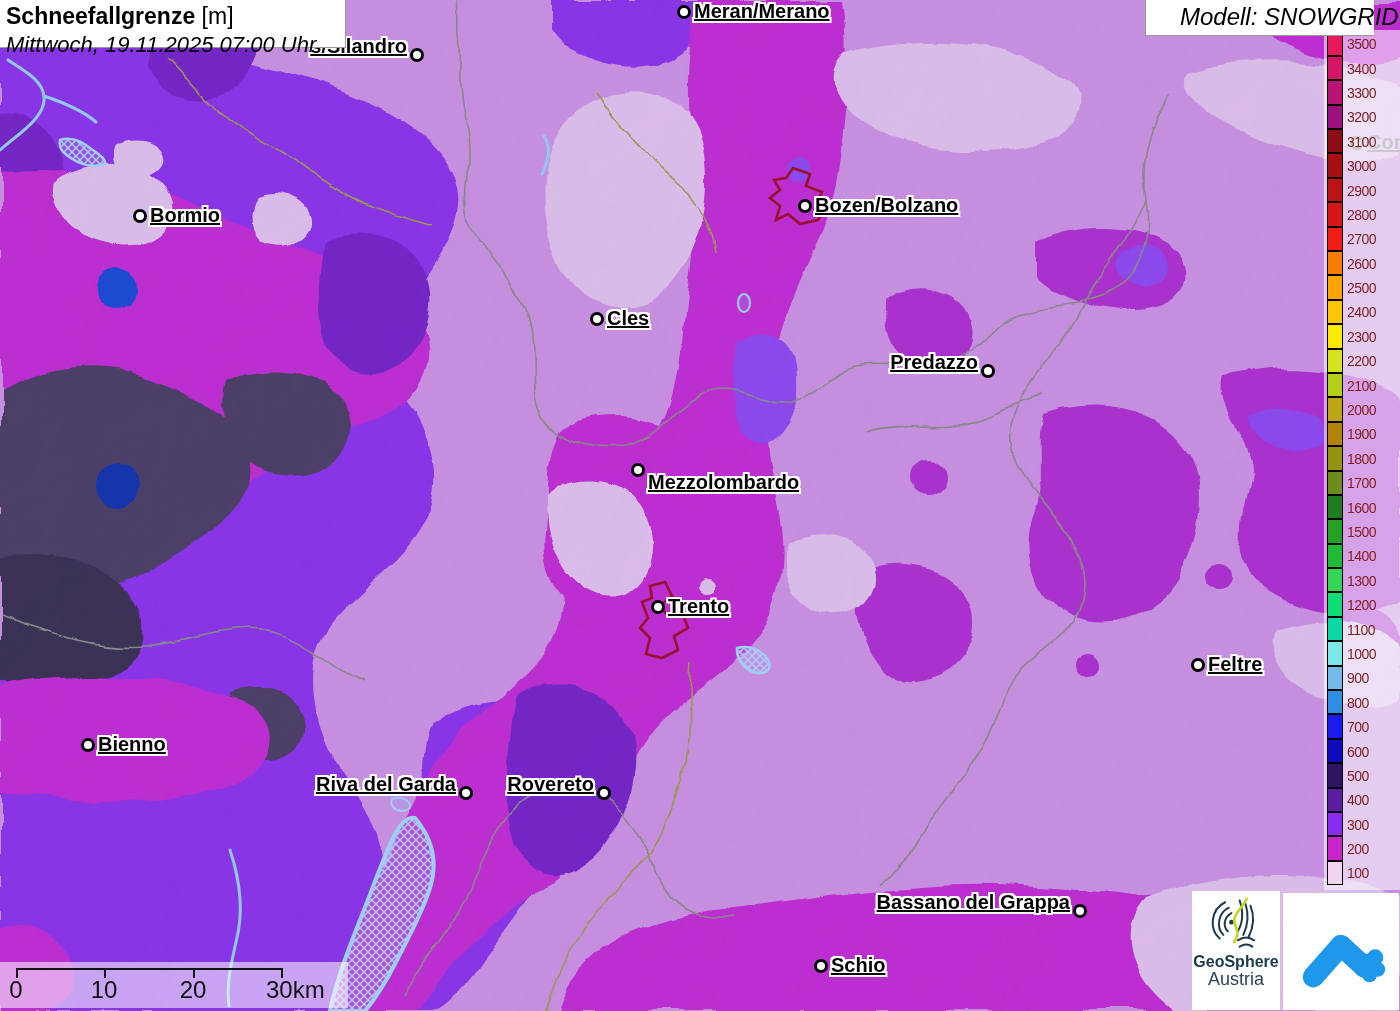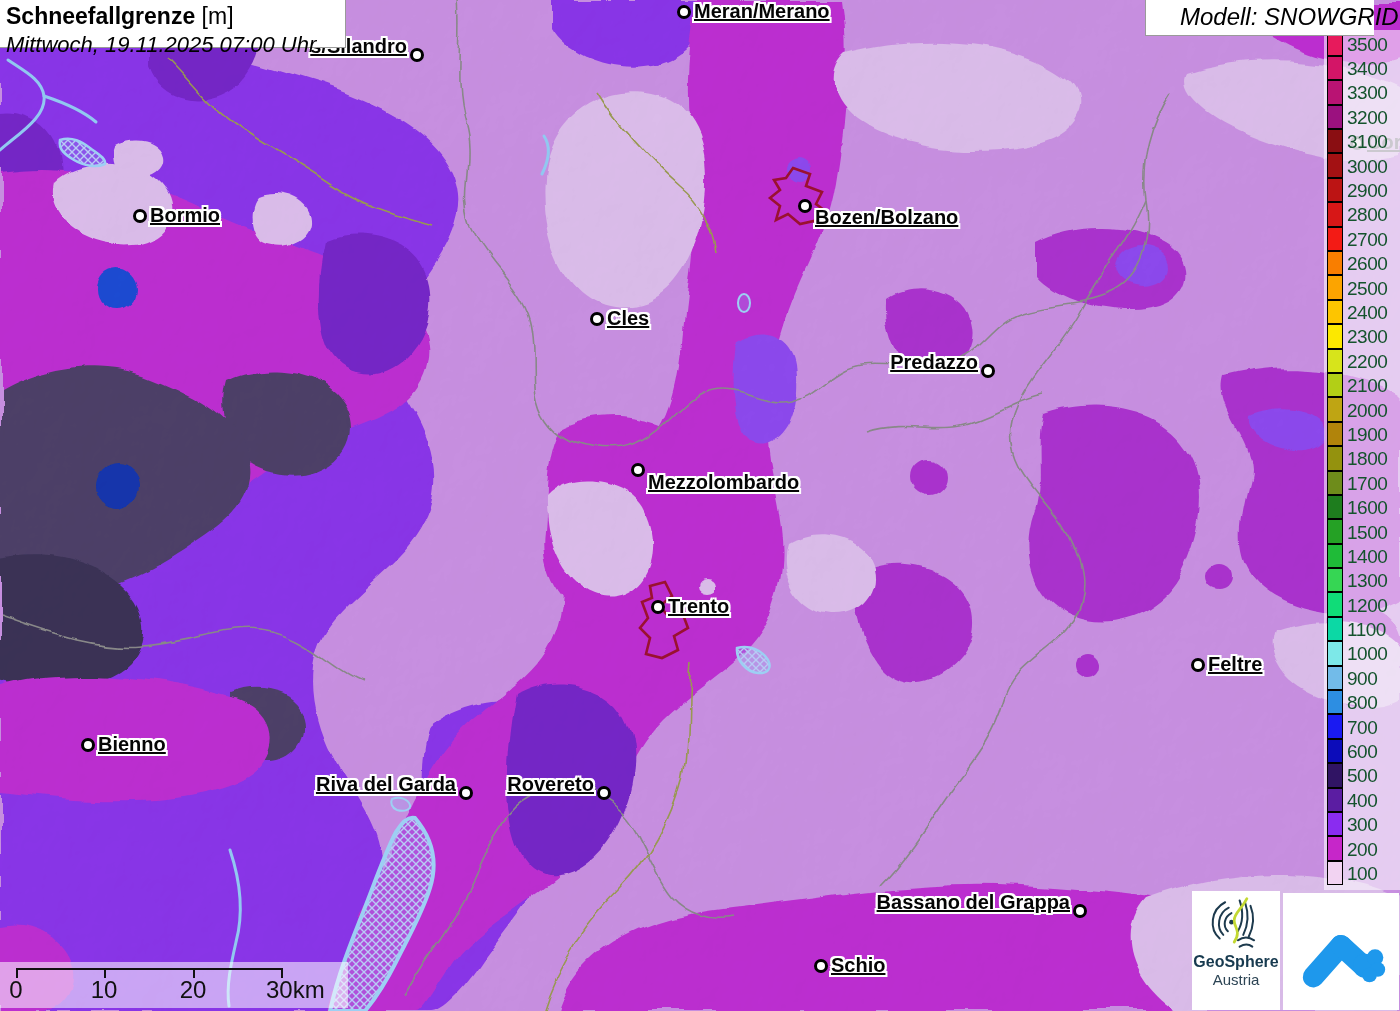--- a/index.html
+++ b/index.html
@@ -34,21 +34,21 @@
     position:absolute;left:1324px;top:30px;width:76px;height:860px;z-index:10;
     background:rgba(255,255,255,0.55);
     box-sizing:border-box;padding:2px 0 0 3px;
   }
   .legend-row{display:flex;align-items:center;height:24.4px;}
   .legend-swatch{
     width:16px;height:24.4px;box-sizing:border-box;
     border:1px solid #000;margin-top:-1px;flex:0 0 auto;
   }
   .legend-label{
-    font-size:19px;line-height:1;margin-left:4px;color:#14532d;
+    font-size:14px;line-height:1;margin-left:4px;color:#7f1d1d;
     letter-spacing:-0.5px;white-space:nowrap;
   }
 
   
   .city-layer{position:absolute;left:0;top:0;width:100%;height:100%;z-index:20;pointer-events:none;}
   .city-layer-faded{position:absolute;left:0;top:0;width:100%;height:100%;z-index:5;pointer-events:none;}
   .city-marker{
     position:absolute;width:8px;height:8px;border:3px solid #000;
     border-radius:50%;background:#fff;
   }
@@ -71,21 +71,21 @@
   .sb-tick{position:absolute;top:6px;width:2px;height:10px;background:#111;}
   .sb-label{position:absolute;top:14px;font-size:24px;color:#111;white-space:nowrap;}
 
   
   .geosphere-box{
     position:absolute;left:1192px;top:891px;width:88px;height:119px;z-index:30;
     background:#fff;display:flex;flex-direction:column;align-items:center;
     justify-content:flex-start;padding-top:4px;box-sizing:border-box;
   }
   .geosphere-name{font-size:16px;font-weight:bold;color:#173a4f;line-height:18px;}
-  .geosphere-country{font-size:15px;color:#2c4454;line-height:17px;}
+  .geosphere-country{font-size:18px;color:#2c4454;line-height:17px;}
   .partner-box{
     position:absolute;left:1283px;top:893px;width:116px;height:117px;z-index:30;
     background:#fff;display:flex;align-items:center;justify-content:center;
   }
 </style>
 </head>
 <body>
 
 <div class="stage" style="--c-base: #c990e2; --c-pale: #dcbdeb; --c-magenta: #bd2fd2; --c-magenta2: #ab32cf; --c-violet: #8a35e9; --c-violetd: #7526c8; --c-slate: #4d4168; --c-slate2: #3a3156; --c-blue: #1c4bd3; --c-navy: #1235ad; --c-vspot: #8d49ee; --c-river: #93cbf3; --c-lake: #9fd2f6; --c-bgray: #8a8a8a; --c-bolive: #9a9a52; --c-cityline: #9c1130;">
 
@@ -361,21 +361,21 @@
       <div>
         <div class="city-marker" style="left: 677px; top: 5px;"></div>
         <div class="city-label" style="left: 694px; top: 1px;">Meran/Merano</div>
       </div>
       <div>
         <div class="city-marker" style="left: 133px; top: 209px;"></div>
         <div class="city-label" style="left: 150px; top: 205px;">Bormio</div>
       </div>
       <div>
         <div class="city-marker" style="left: 798px; top: 199px;"></div>
-        <div class="city-label" style="left: 815px; top: 195px; margin-top: 12px;">Bozen/Bolzano</div>
+        <div class="city-label" style="left: 815px; top: 195px;">Bozen/Bolzano</div>
       </div>
       <div>
         <div class="city-marker" style="left: 590px; top: 312px;"></div>
         <div class="city-label" style="left: 607px; top: 308px;">Cles</div>
       </div>
       <div>
         <div class="city-marker" style="left: 981px; top: 364px;"></div>
         <div class="city-label" style="left: 978px; top: 352px; transform: translateX(-100%);">Predazzo</div>
       </div>
       <div>

